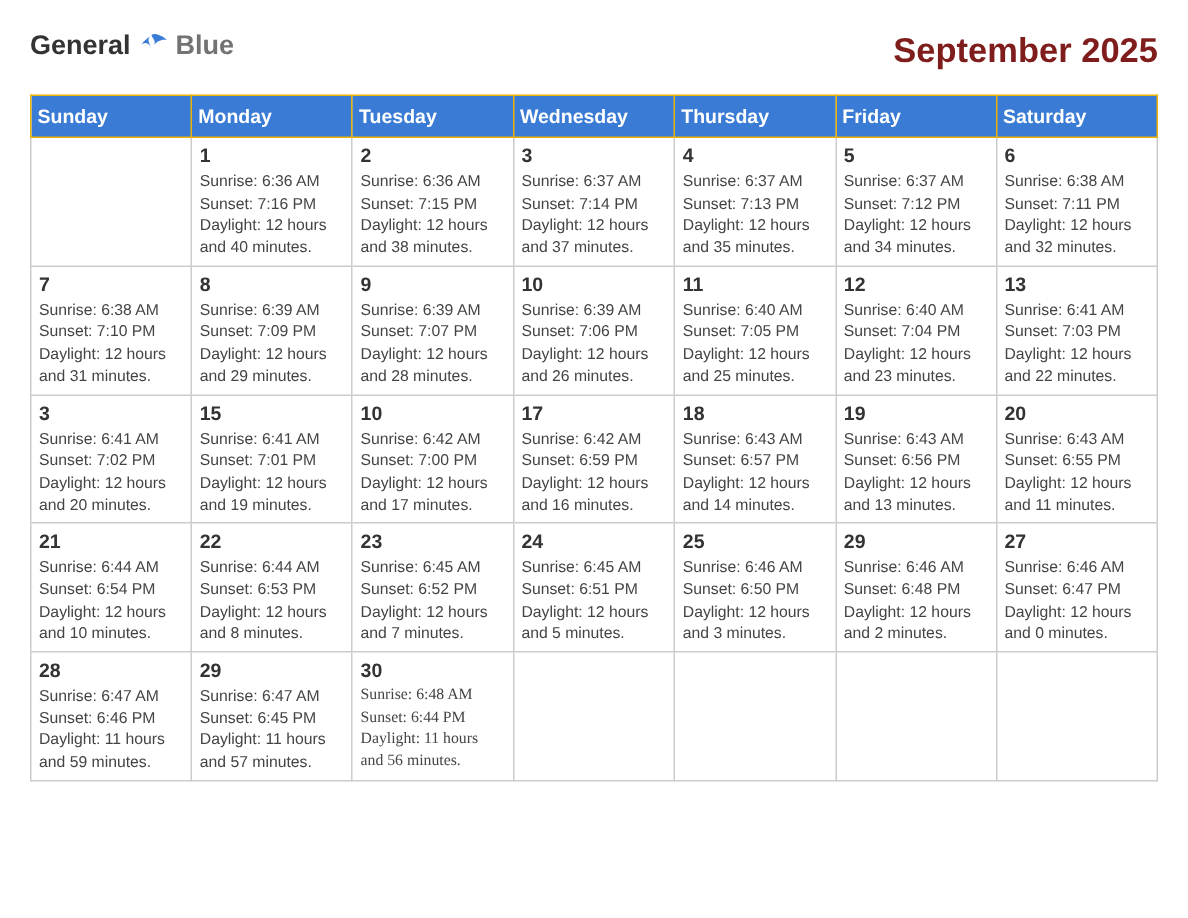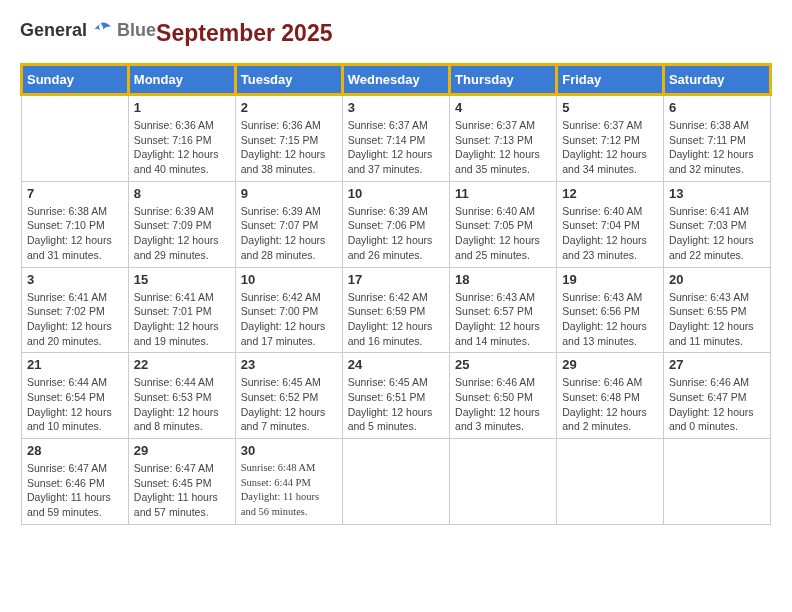--- a/index.html
+++ b/index.html
@@ -5,21 +5,21 @@
     * { box-sizing: border-box; margin: 0; padding: 0; }
     body {
       font-family: Arial, sans-serif;
       background: #fff;
       width: 792px;
       min-height: 612px;
       padding: 20px;
     }
     .header {
       display: flex;
-      justify-content: flex-start;
+      justify-content: space-between;
       align-items: flex-start;
       margin-bottom: 16px;
     }
     .logo {
       display: flex;
       align-items: center;
       gap: 4px;
     }
     .logo-text-general {
       font-size: 18px;
@@ -53,21 +53,21 @@
       border-collapse: collapse;
       font-size: 11px;
     }
     .calendar th {
       background: #3a7bd5;
       color: #fff;
       padding: 6px 4px;
       text-align: left;
       font-size: 13px;
       font-weight: bold;
-      border: 3px solid #eab308;
+      border: 1px solid #eab308;
     }
     .calendar td {
       border: 1px solid #ccc;
       vertical-align: top;
       padding: 4px 5px;
       width: 108px;
       min-height: 80px;
       background: #fff;
     }
     .day-number {

